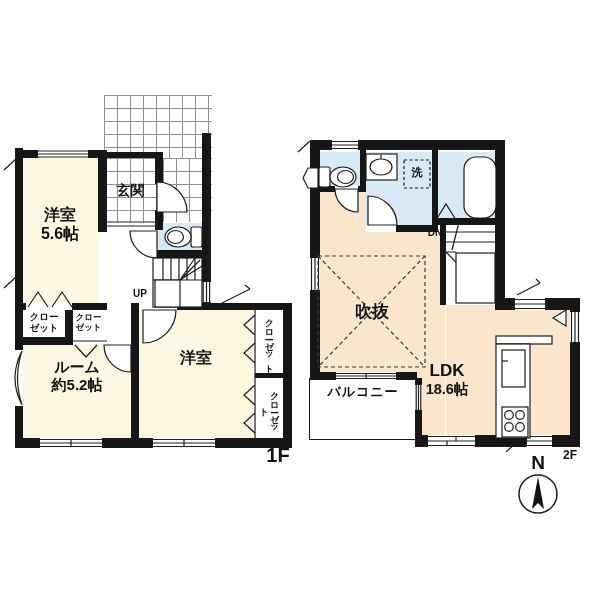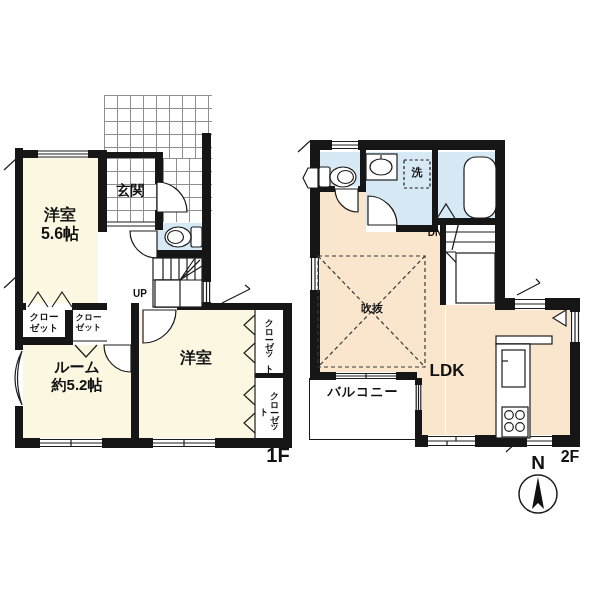--- a/index.html
+++ b/index.html
@@ -225,21 +225,22 @@
     <div>クロー</div>
     <div>ゼット</div>
   </div>
   <div class="lbl vtext" style="left:256px;top:312px;width:26px;height:58px;font-size:9px;">クローゼット</div>
   <div class="lbl vtext" style="left:256px;top:380px;width:26px;height:56px;font-size:9px;">クローゼット</div>
   <div class="lbl" style="left:128px;top:280px;width:24px;font-size:10px;margin-top:8px;">UP</div>
   <div class="lbl" style="left:259px;top:444px;width:38px;font-size:20px;">1F</div>
 
   <div class="lbl" style="left:402px;top:313px;width:90px;">
     <div style="font-size:17px;margin-top:48px;">LDK</div>
-  </div>
-  <div class="lbl" style="left:341px;top:302px;width:62px;font-size:11px;">吹抜</div>
+    <div style="font-size:14.5px;">18.6帖</div>
+  </div>
+  <div class="lbl" style="left:341px;top:302px;width:62px;font-size:17px;">吹抜</div>
   <div class="lbl" style="left:316px;top:384px;width:94px;font-size:13px;letter-spacing:1px;">バルコニー</div>
   <div class="lbl" style="left:404px;top:166px;width:26px;font-size:11px;">洗</div>
   <div class="lbl" style="left:423px;top:227px;width:24px;font-size:10px;">DN</div>
-  <div class="lbl" style="left:551px;top:448px;width:38px;font-size:16px;">2F</div>
+  <div class="lbl" style="left:551px;top:448px;width:38px;font-size:12px;">2F</div>
   <div class="lbl" style="left:524px;top:452px;width:28px;font-size:19px;">N</div>
 
 </div>
 
 </body></html>

